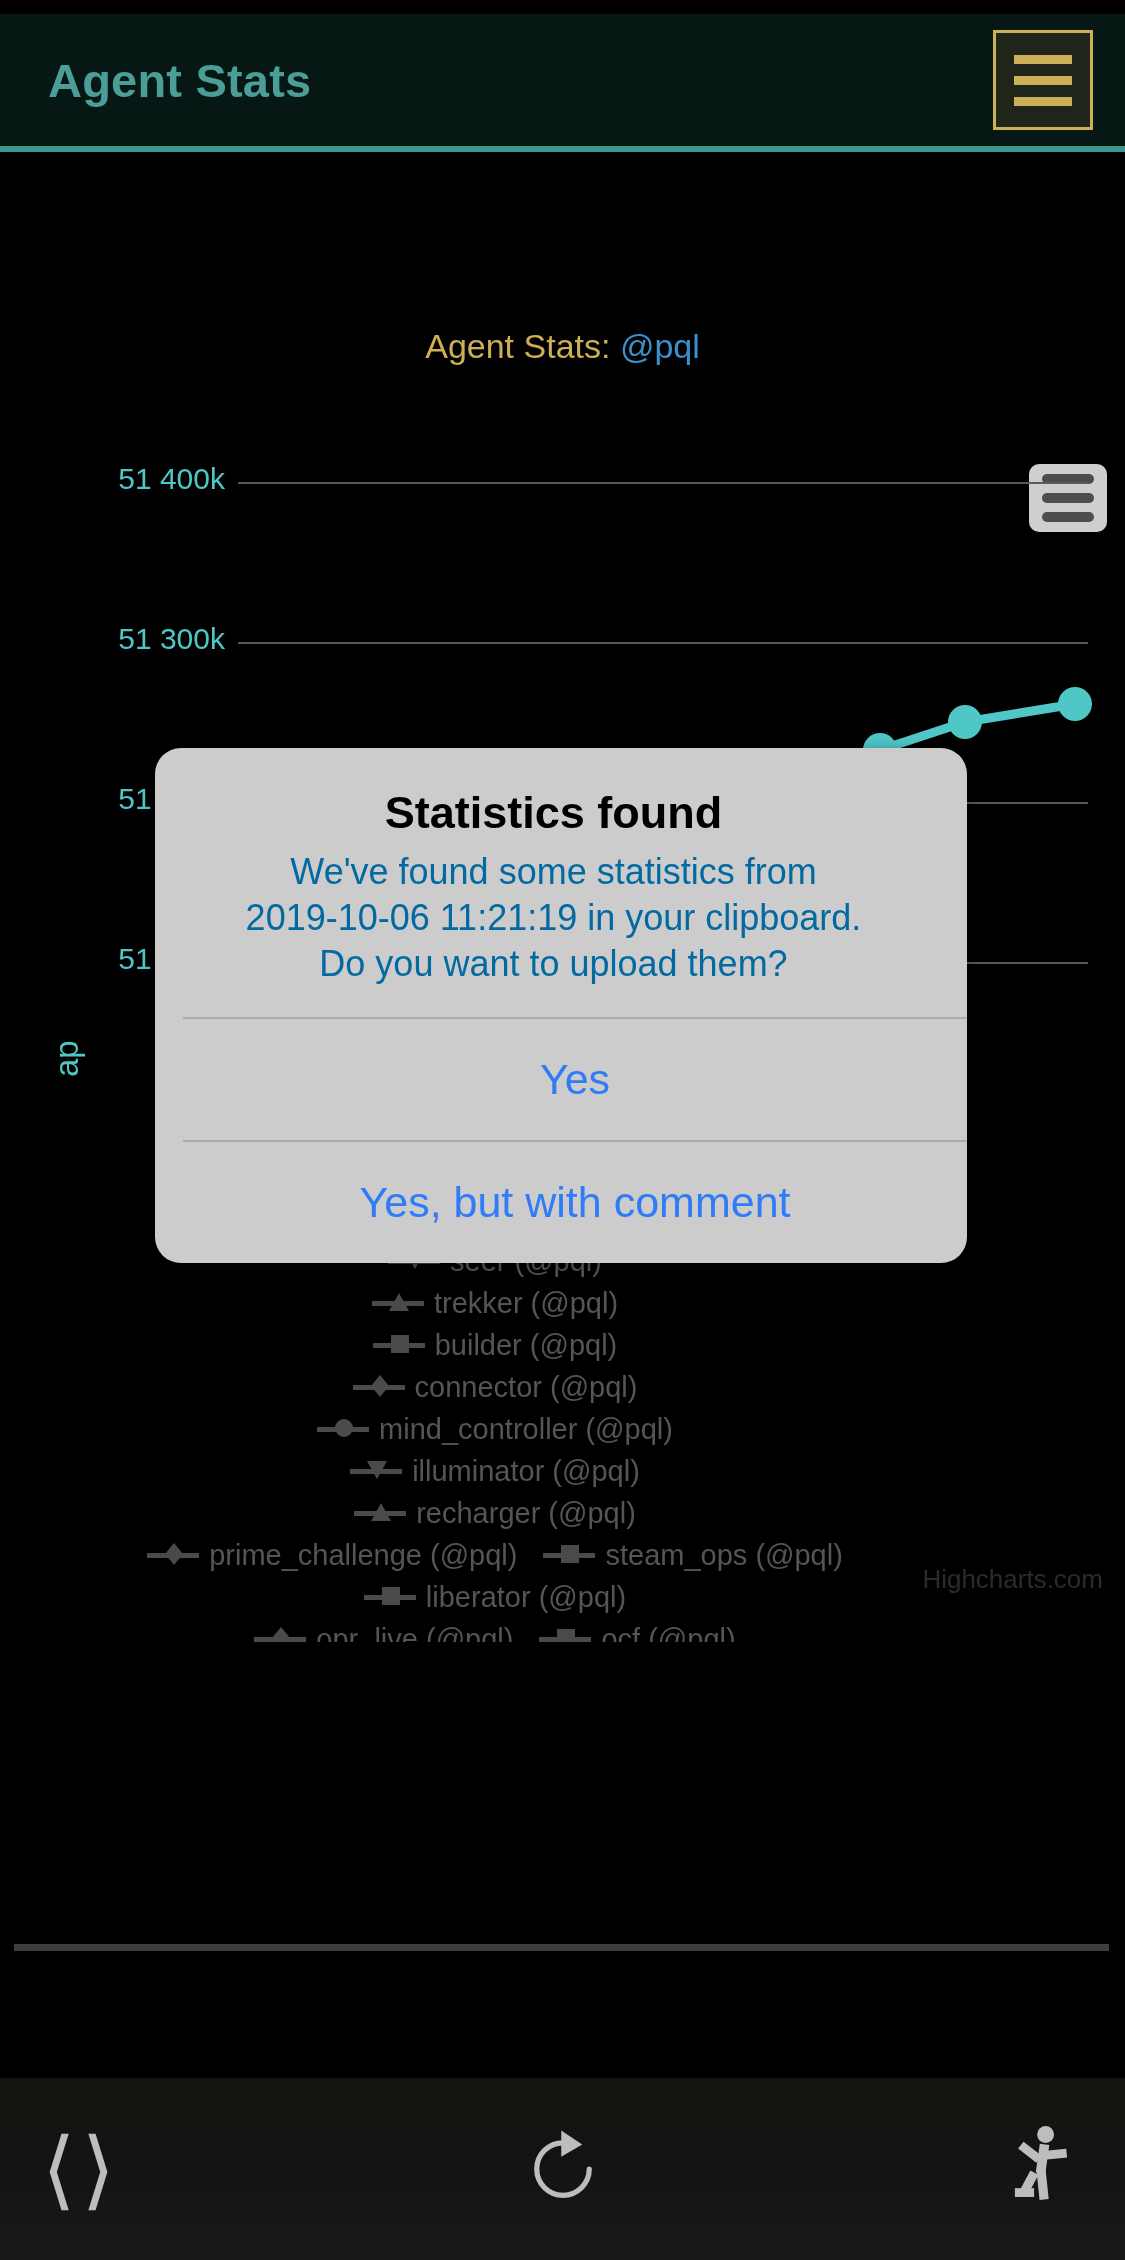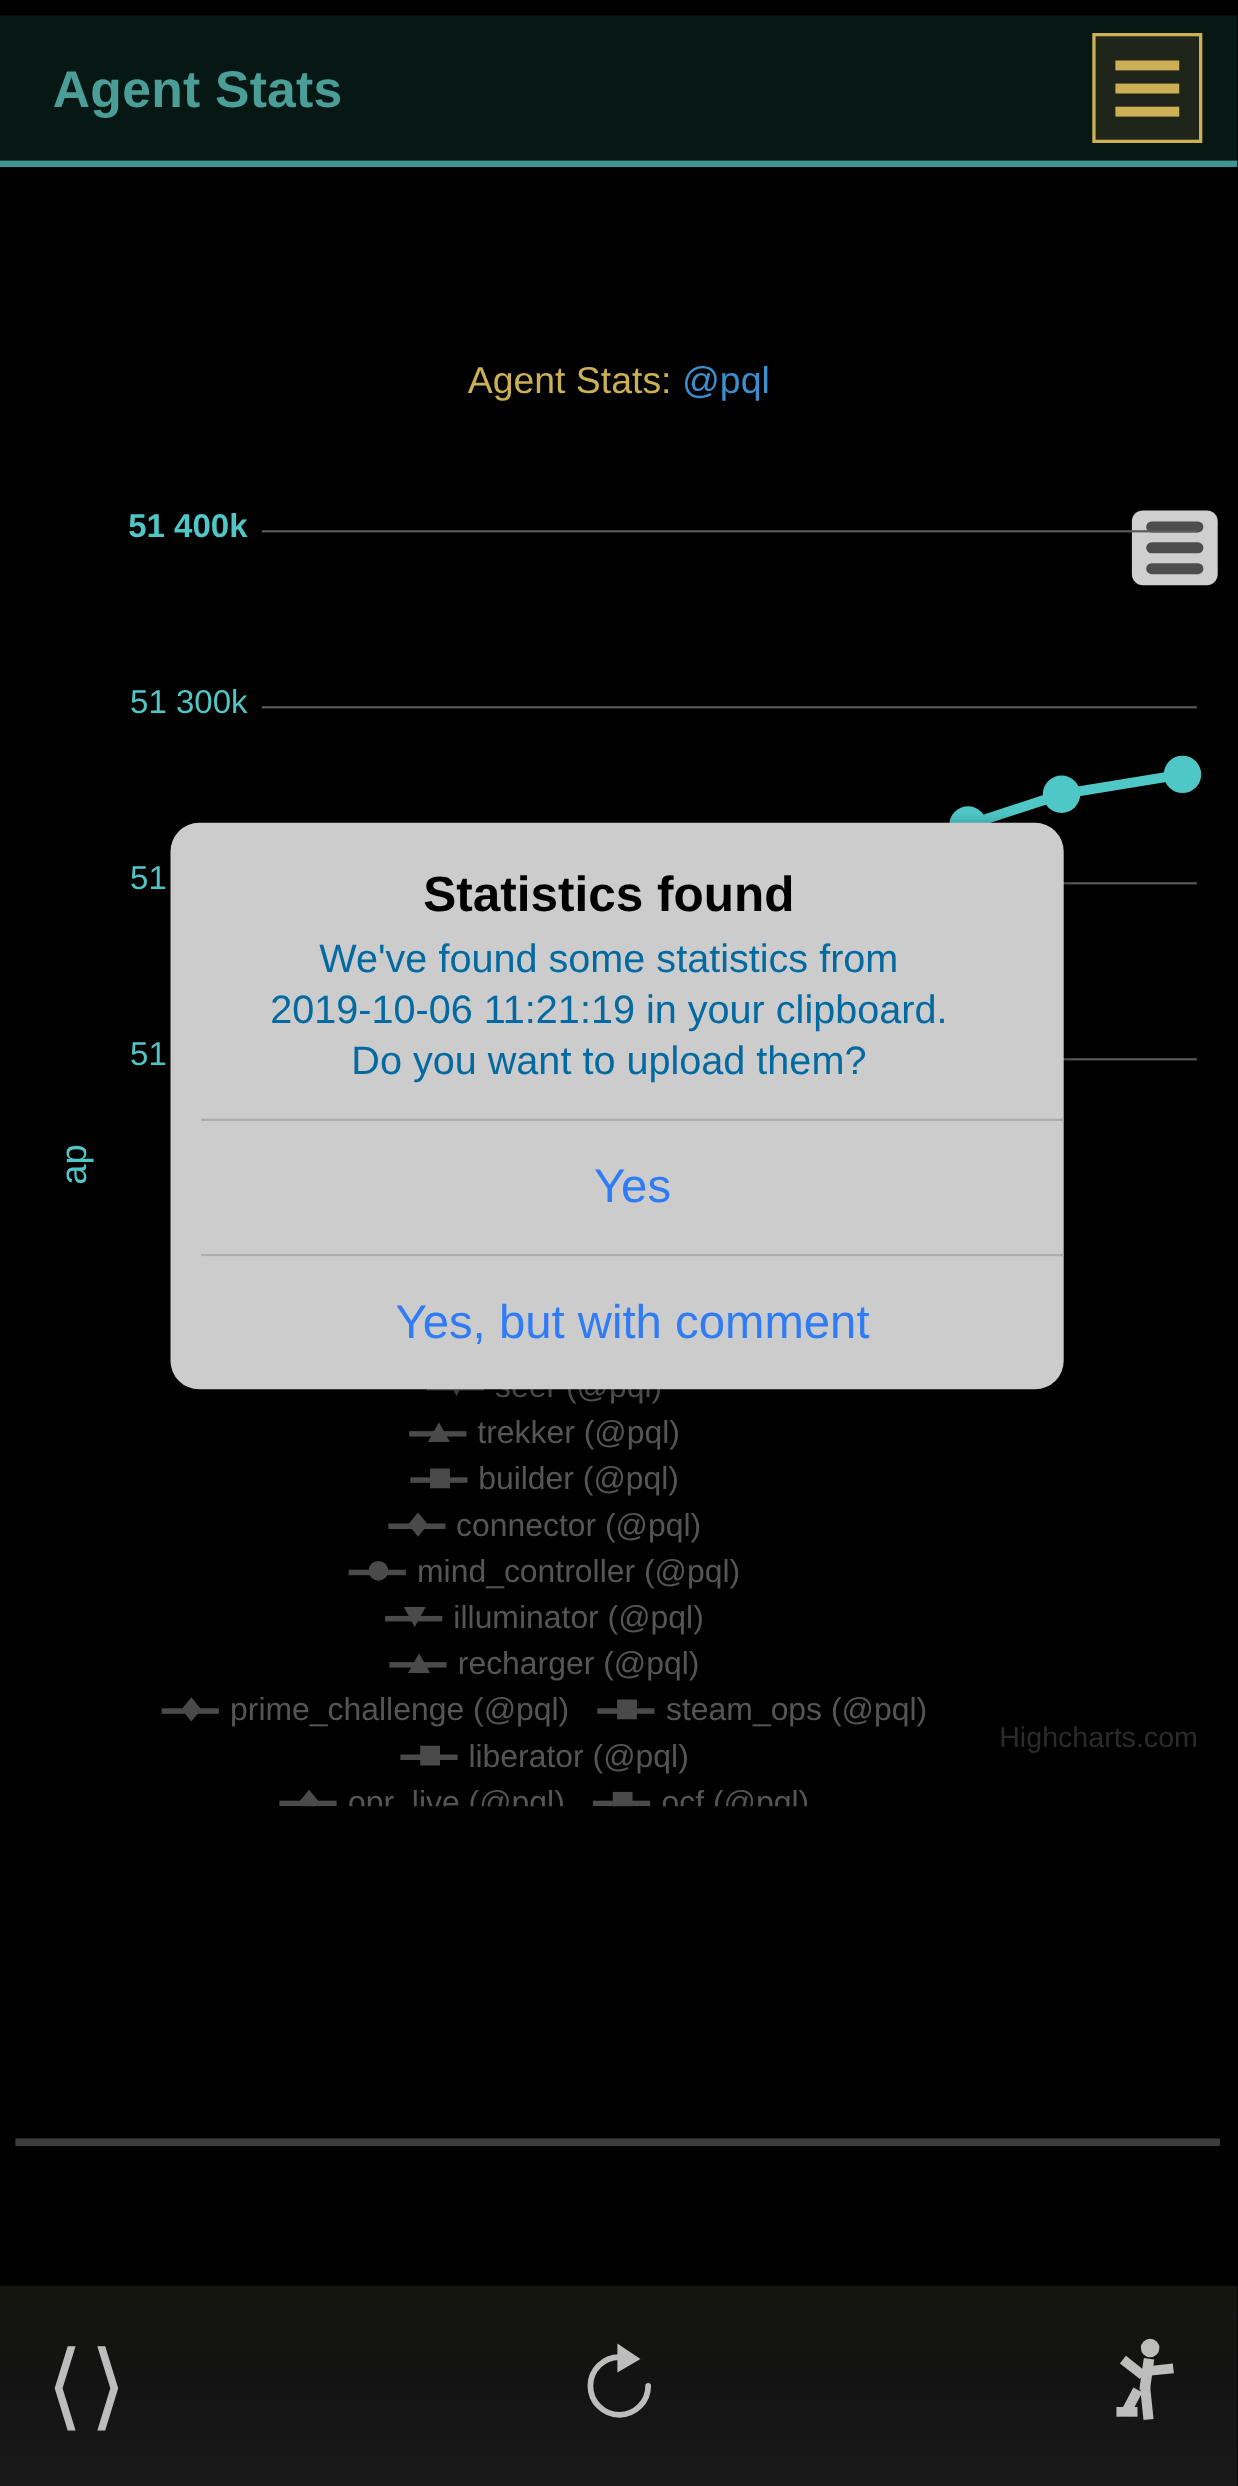--- a/index.html
+++ b/index.html
@@ -207,21 +207,21 @@
     font-size: 29px;
     color: #555555;
   }
   .legend-item.active .legend-label { color: #4fc7c7; }
   .legend-item.active { color: #4fc7c7; }
   .legend-item { color: #4a4a4a; }
 
   .hc-credit {
     position: absolute;
     top: 1412px;
-    right: 36px;
+    right: 22px;
     font-size: 26px;
     color: #2b2b2b;
   }
 
   
   .actions {
     position: absolute;
     top: 1672px;
     left: 28px;
     width: 1060px;
@@ -361,21 +361,21 @@
       <span class="cbar"></span>
     </div>
 
     <div class="plot">
 
       <div class="gridline" style="top:0px;"></div>
       <div class="gridline" style="top:160px;"></div>
       <div class="gridline" style="top:320px;"></div>
       <div class="gridline" style="top:480px;"></div>
 
-      <div class="ytick-label" style="top:-20px;font-weight:bold;">51 400k</div>
+      <div class="ytick-label" style="top:-20px;">51 400k</div>
       <div class="ytick-label" style="top:140px;">51 300k</div>
       <div class="ytick-label" style="top:300px;">51 200k</div>
       <div class="ytick-label" style="top:460px;">51 100k</div>
 
       <div class="yaxis-title">ap</div>
     </div>
 
     <svg class="series-svg" viewBox="0 0 1125 640">
       <polyline points="350,400 440,396 590,368 780,300 880,268 965,240 1075,222" fill="none" stroke="#4fc7c7" stroke-width="9" stroke-linecap="round" stroke-linejoin="round"></polyline>
       <circle cx="350" cy="400" r="17" fill="#4fc7c7"></circle>

